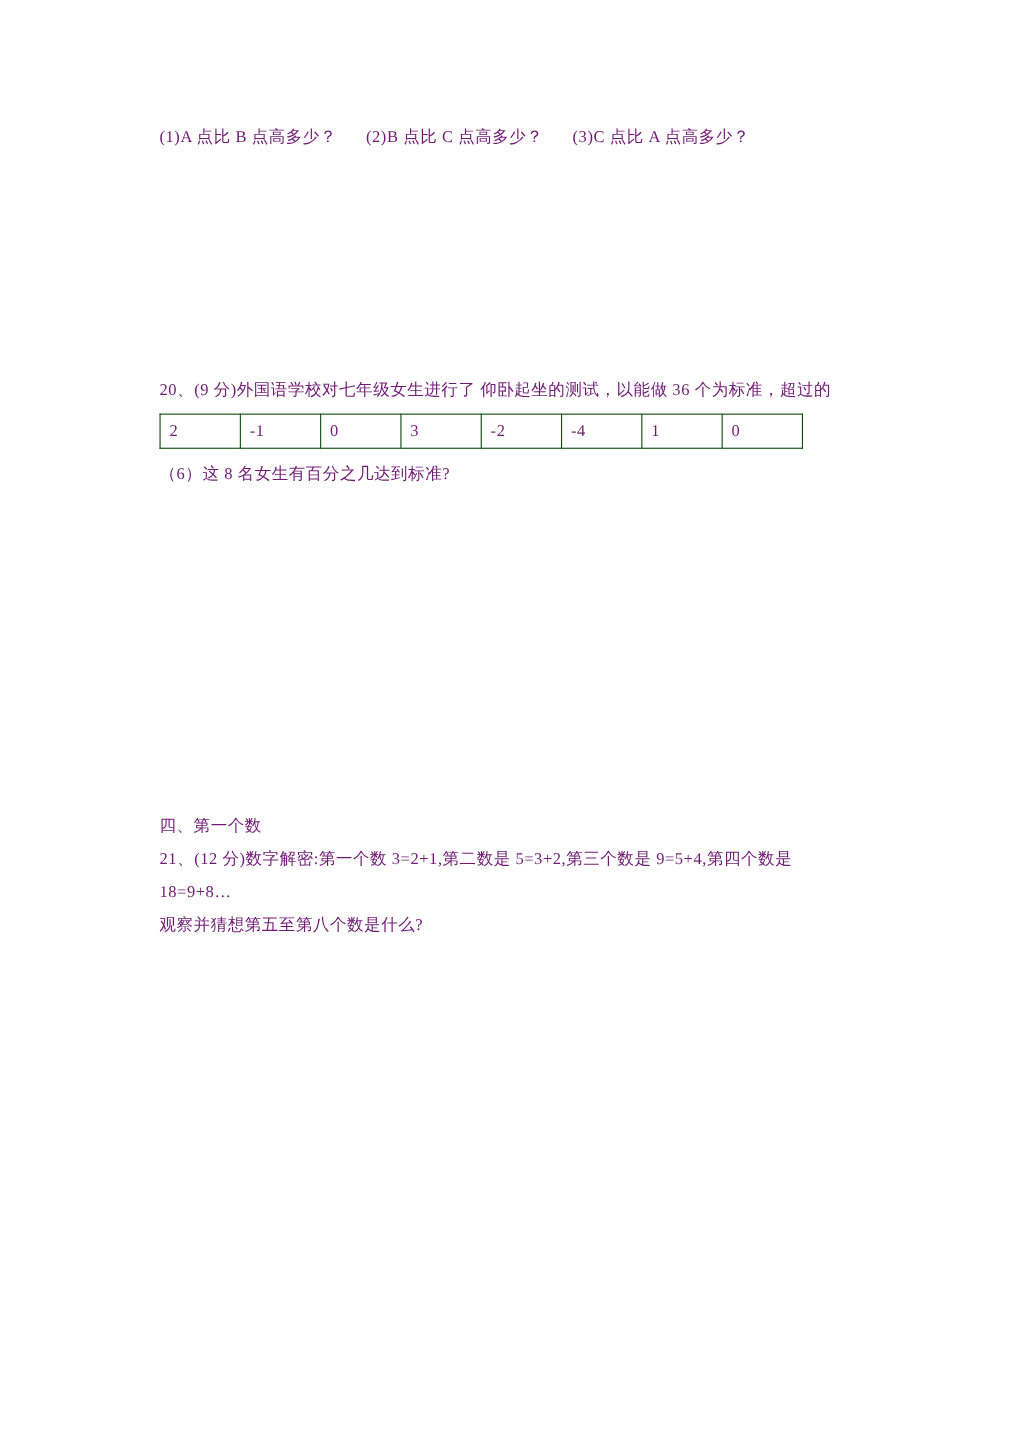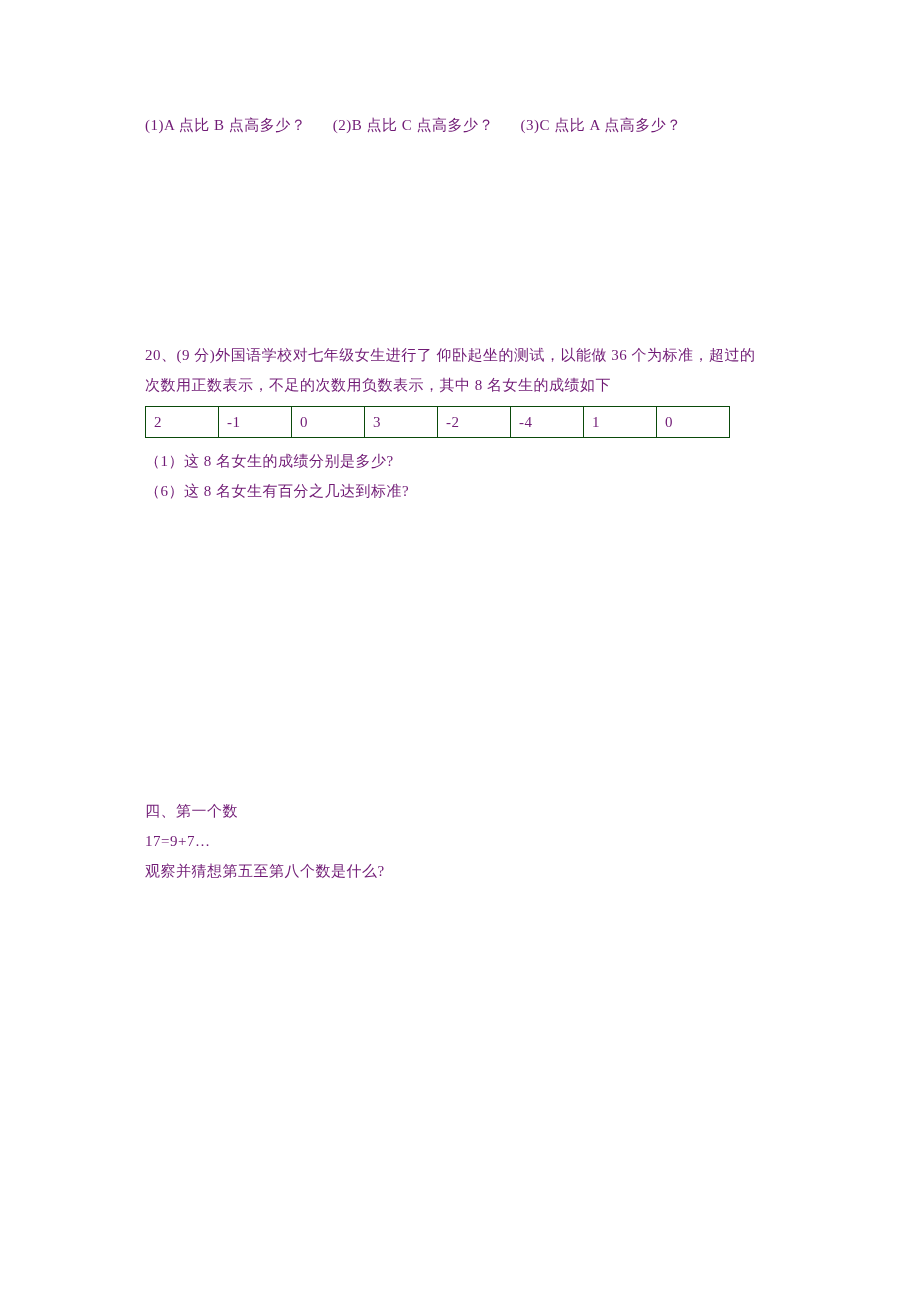--- a/index.html
+++ b/index.html
@@ -51,39 +51,38 @@
 
   <div class="line">
     <span class="seg">(1)A 点比 B 点高多少？</span>
     <span class="inline-space"></span>
     <span class="seg">(2)B 点比 C 点高多少？</span>
     <span class="inline-space"></span>
     <span class="seg">(3)C 点比 A 点高多少？</span>
   </div>
 
   <div class="line gap-md">20、(9 分)外国语学校对七年级女生进行了 仰卧起坐的测试，以能做 36 个为标准，超过的</div>
-  <div class="line">次数用正数表示，不足的次数用负数表示，其中 8 名女生的成绩如下</div>
 
   <table class="data gap-tbl">
     <tbody>
         <tr>
       <td>2</td>
       <td>-1</td>
       <td>0</td>
       <td>3</td>
       <td>-2</td>
       <td>-4</td>
       <td>1</td>
       <td>0</td>
     </tr>
   </tbody>
     </table>
 
-  <div class="line">（1）这 8 名女生的成绩分别是多少?</div>
   <div class="line">（6）这 8 名女生有百分之几达到标准?</div>
 
   <div class="line gap-sec4">四、第一个数</div>
 
-  <div class="line">17=9+7…</div>
+  <div class="line">21、(12 分)数字解密:第一个数 3=2+1,第二数是 5=3+2,第三个数是 9=5+4,第四个数是</div>
+  <div class="line">18=9+8…</div>
   <div class="line">观察并猜想第五至第八个数是什么?</div>
 
 
 </div>
 
 </body></html>

